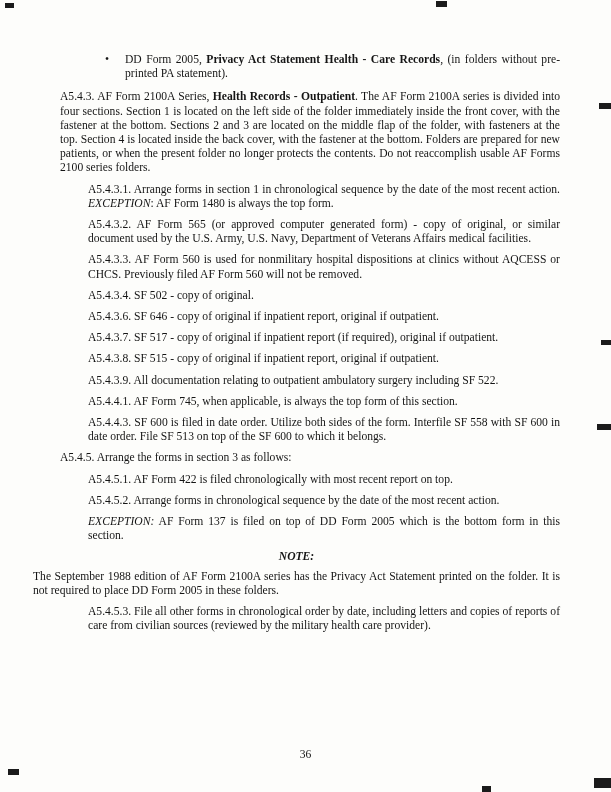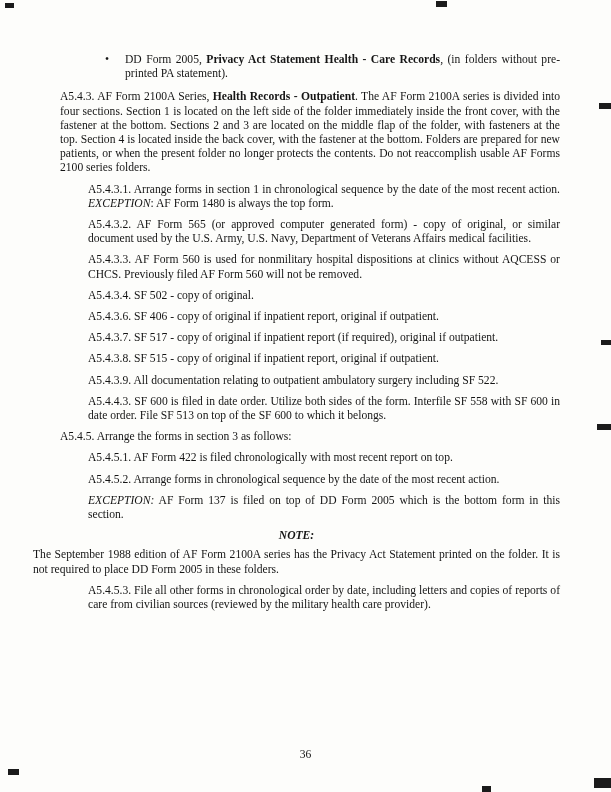--- a/index.html
+++ b/index.html
@@ -95,29 +95,30 @@
 
     <p class="para lvl2"><span>A5.4.3.1.  Arrange forms in section 1 in chronological sequence by the date of the most recent action. </span><span class="i">EXCEPTION</span><span>: AF Form 1480 is always the top form.</span></p>
 
     <p class="para lvl2">A5.4.3.2.  AF Form 565 (or approved computer generated form) - copy of original, or similar document used by the U.S. Army, U.S. Navy, Department of Veterans Affairs medical facilities.</p>
 
     <p class="para lvl2">A5.4.3.3.  AF Form 560 is used for nonmilitary hospital dispositions at clinics without AQCESS or CHCS. Previously filed AF Form 560 will not be removed.</p>
 
     <p class="para lvl2">A5.4.3.4.  SF 502 - copy of original.</p>
 
 
-    <p class="para lvl2">A5.4.3.6.  SF 406 - copy of original if inpatient report, original if outpatient.</p>
+    <p class="para lvl2">A5.4.3.6.  SF 646 - copy of original if inpatient report, original if outpatient.</p>
 
     <p class="para lvl2">A5.4.3.7.  SF 517 - copy of original if inpatient report (if required), original if outpatient.</p>
 
     <p class="para lvl2">A5.4.3.8.  SF 515 - copy of original if inpatient report, original if outpatient.</p>
 
     <p class="para lvl2">A5.4.3.9.  All documentation relating to outpatient ambulatory surgery including SF 522.</p>
 
 
+    <p class="para lvl2">A5.4.4.1.  AF Form 745, when applicable, is always the top form of this section.</p>
 
 
     <p class="para lvl2">A5.4.4.3.  SF 600 is filed in date order. Utilize both sides of the form. Interfile SF 558 with SF 600 in date order. File SF 513 on top of the SF 600 to which it belongs.</p>
 
     <p class="para lvl1">A5.4.5.  Arrange the forms in section 3 as follows:</p>
 
     <p class="para lvl2">A5.4.5.1.  AF Form 422 is filed chronologically with most recent report on top.</p>
 
     <p class="para lvl2">A5.4.5.2.  Arrange forms in chronological sequence by the date of the most recent action.</p>
 

